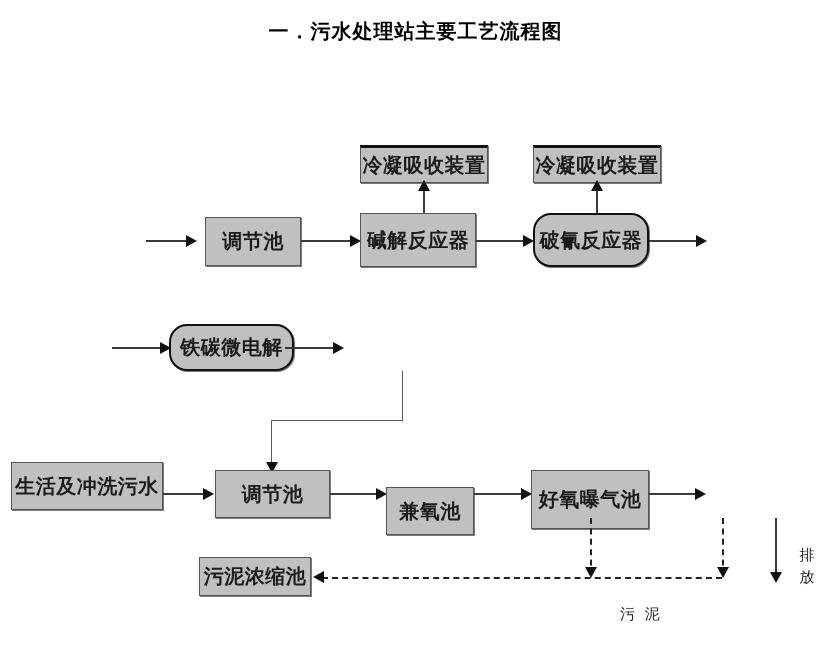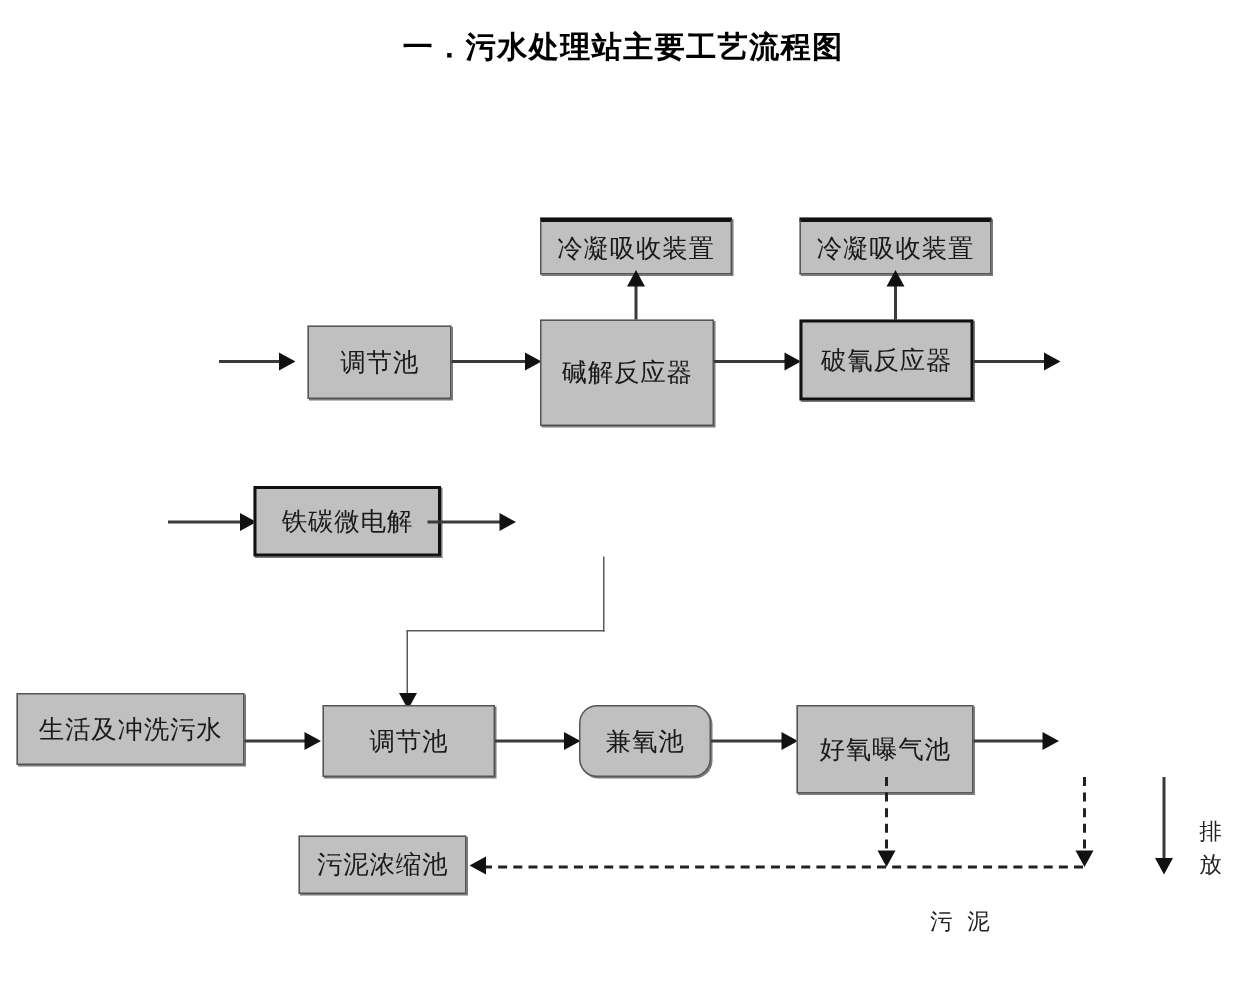--- a/index.html
+++ b/index.html
@@ -31,30 +31,32 @@
   }
   .node {
     position: absolute;
     box-sizing: border-box;
     background: #c0c0c0;
     border: 1px solid #555555;
     box-shadow: 1px 1px 0 0 #7a7a7a;
     display: flex;
     align-items: center;
     justify-content: center;
-    font-size: 17px;
+    font-size: 20px;
     color: #1a1a1a;
     white-space: nowrap;
     letter-spacing: 0.5px;
+    font-weight: bold;
   }
   .node.heavy {
     border-top: 2px solid #111111;
     border-left: 2px solid #111111;
     border-right: 2px solid #111111;
     border-bottom: 2px solid #111111;
+    border-radius: 18px;
   }
   .node.heavy-top {
     border-top: 3px solid #111111;
   }
   .conn {
     position: absolute;
     background: #3a3a3a;
   }
   .conn.h { height: 2px; }
   .conn.v { width: 2px; }
@@ -137,21 +139,21 @@
   <div class="conn h" style="left:146px; top:240px; width:43px;"></div>
   <div class="arrow right" style="left:186px; top:235px;"></div>
 
   <div class="node" style="left:205px; top:217px; width:96px; height:49px;">
     <span>调节池</span>
   </div>
 
   <div class="conn h" style="left:301px; top:240px; width:54px;"></div>
   <div class="arrow right" style="left:350px; top:235px;"></div>
 
-  <div class="node" style="left:360px; top:213px; width:116px; height:71px;">
+  <div class="node" style="left:360px; top:213px; width:116px; height:54px;">
     <span>碱解反应器</span>
   </div>
 
   <div class="conn h" style="left:476px; top:240px; width:52px;"></div>
   <div class="arrow right" style="left:523px; top:235px;"></div>
 
   <div class="node heavy" style="left:533px; top:213px; width:116px; height:54px;">
     <span>破氰反应器</span>
   </div>
 
@@ -181,21 +183,21 @@
   <div class="conn h" style="left:163px; top:493px; width:44px;"></div>
   <div class="arrow right" style="left:203px; top:488px;"></div>
 
   <div class="node" style="left:215px; top:470px; width:115px; height:48px;">
     <span>调节池</span>
   </div>
 
   <div class="conn h" style="left:330px; top:493px; width:49px;"></div>
   <div class="arrow right" style="left:376px; top:488px;"></div>
 
-  <div class="node" style="left:386px; top:470px; width:88px; height:48px;border-radius:12px;">
+  <div class="node" style="left:386px; top:487px; width:88px; height:48px;">
     <span>兼氧池</span>
   </div>
 
   <div class="conn h" style="left:474px; top:493px; width:52px;"></div>
   <div class="arrow right" style="left:521px; top:488px;"></div>
 
   <div class="node" style="left:531px; top:470px; width:118px; height:59px;">
     <span>好氧曝气池</span>
   </div>
 

